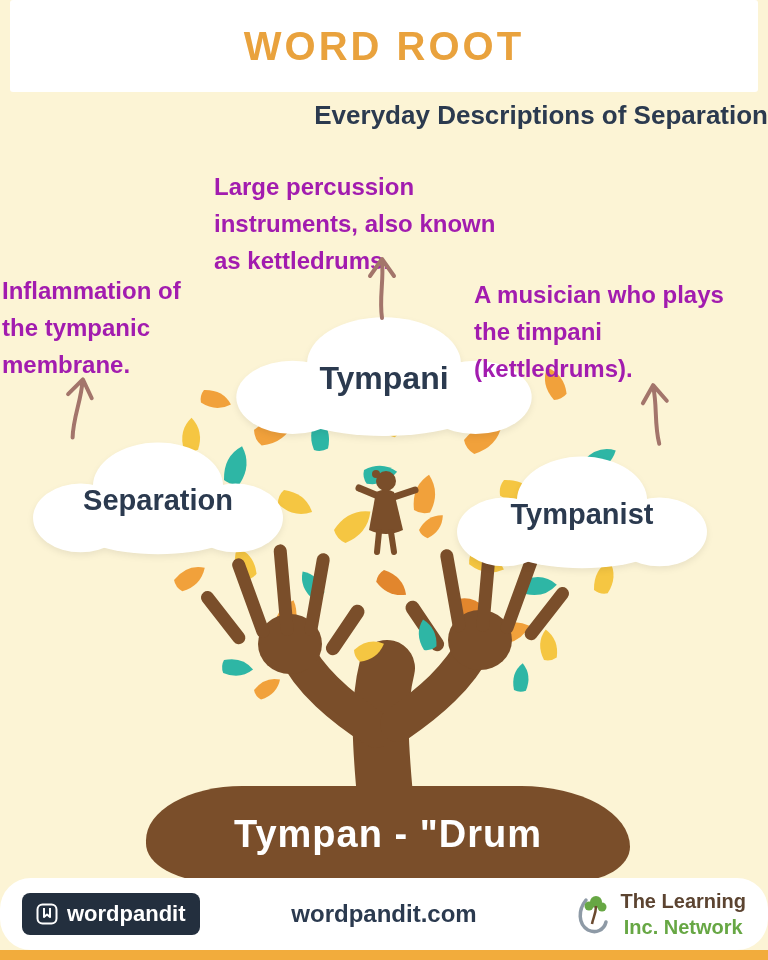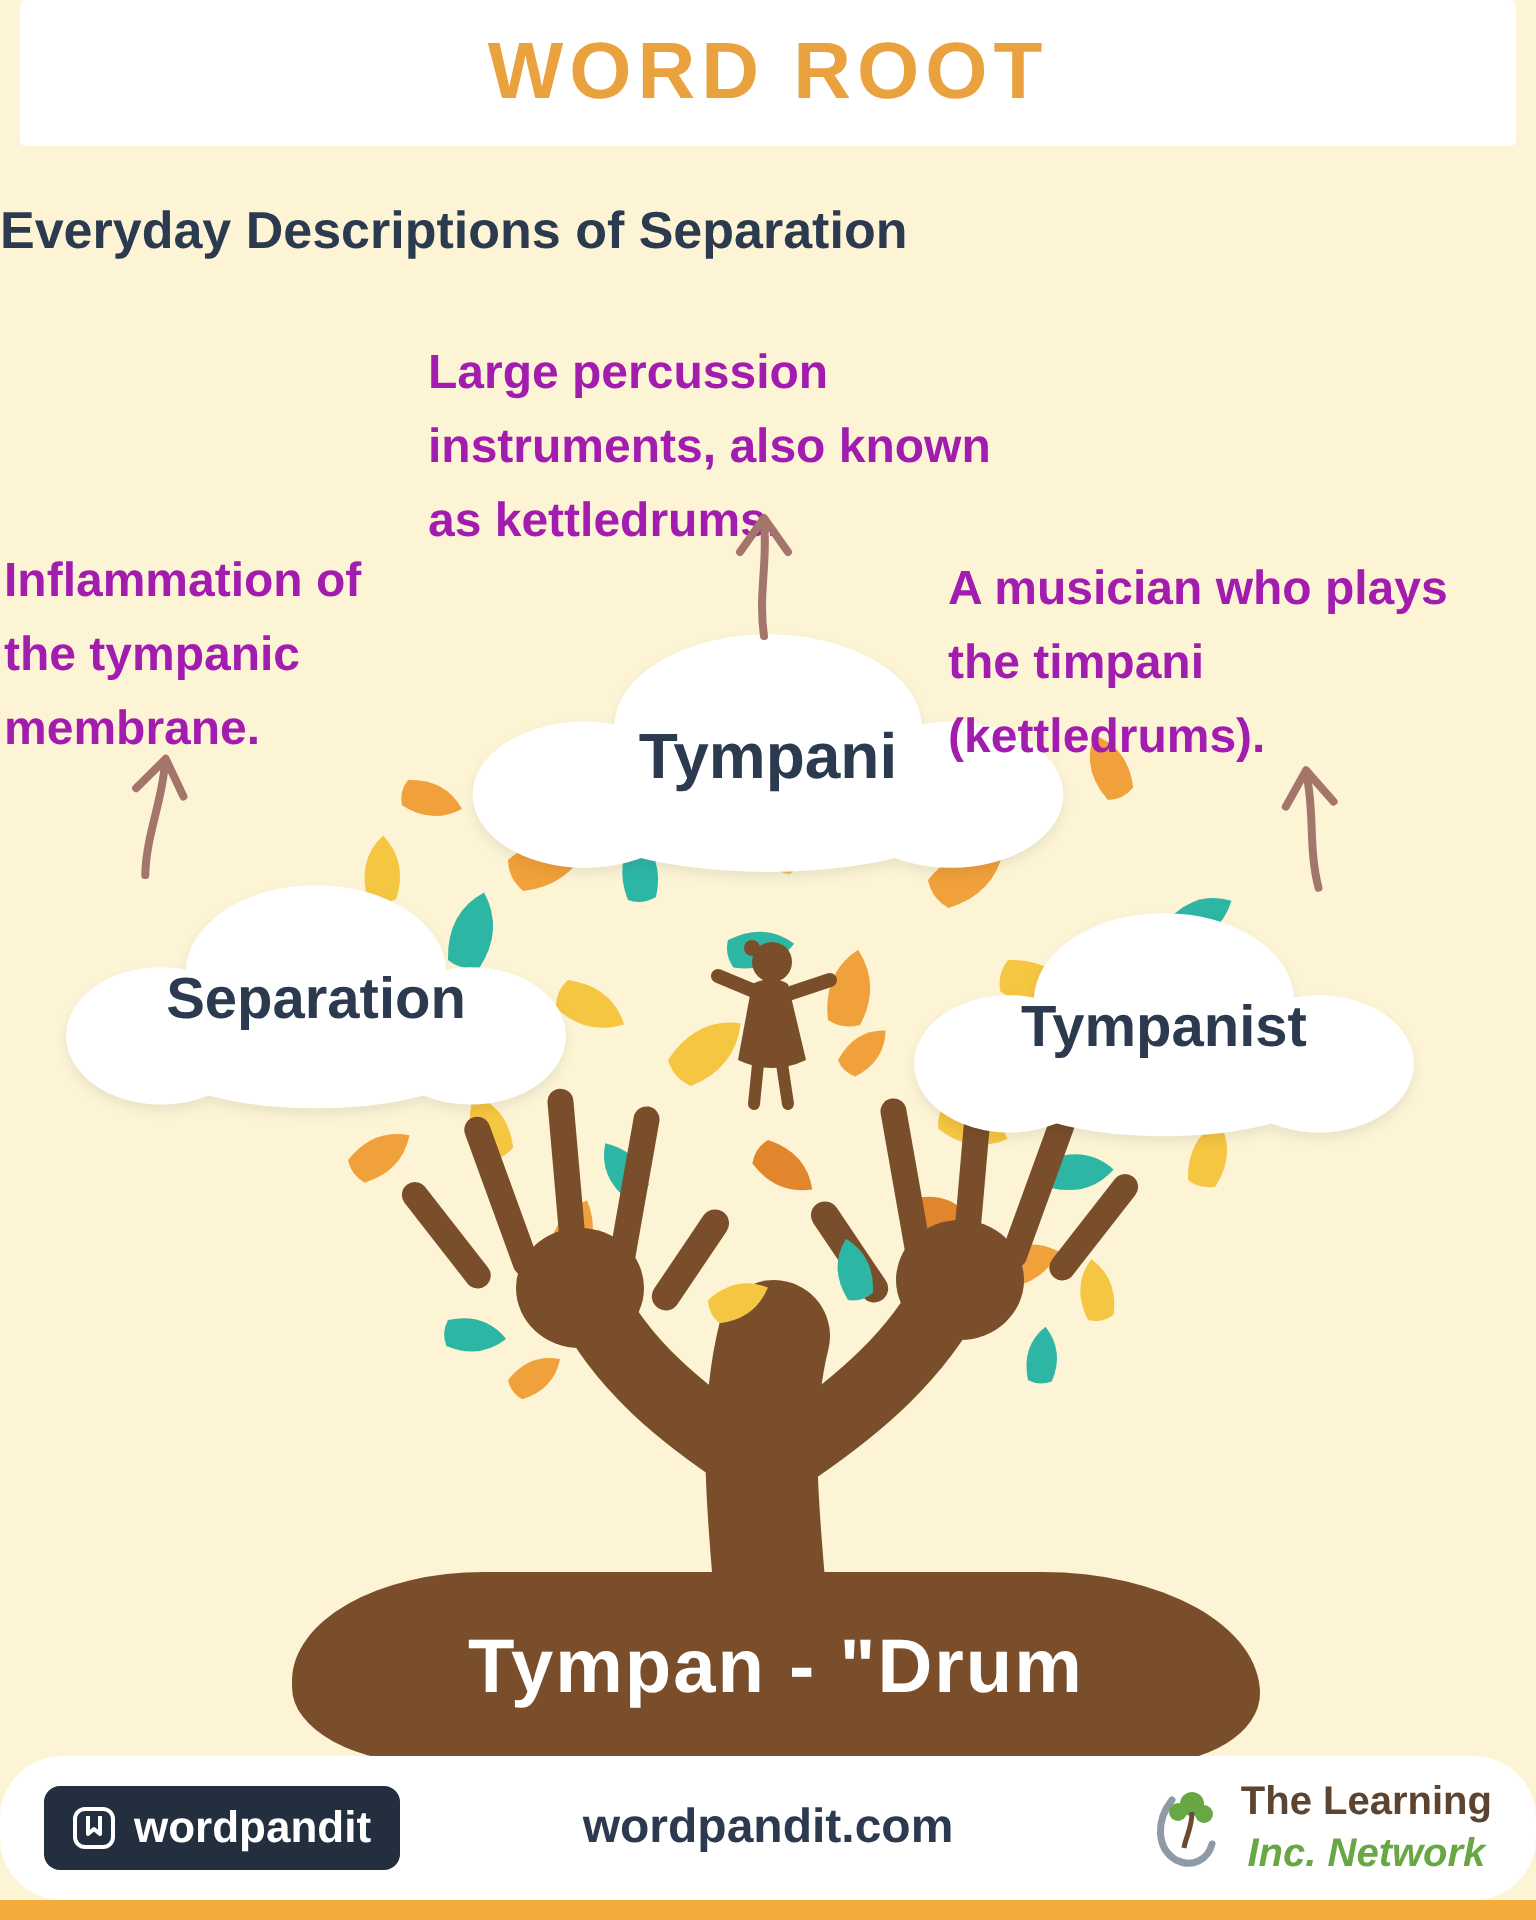--- a/index.html
+++ b/index.html
@@ -1,23 +1,23 @@
 <!DOCTYPE html>
 <html><head>
 <meta charset="utf-8">
 <style>
   html,body{margin:0;padding:0;background:#e9e2c8;}
   .page{position:relative;width:768px;height:960px;background:#FCF4D5;overflow:hidden;
         font-family:"Liberation Sans",sans-serif;}
   
-  .header{position:absolute;left:10px;right:10px;top:0;height:73px;background:#ffffff;
+  .header{position:absolute;left:10px;right:10px;top:0;height:92px;background:#ffffff;
           border-radius:3px;display:flex;align-items:center;justify-content:center;}
   .header h1{margin:0;font-size:40px;font-weight:bold;color:#E9A23D;letter-spacing:3px;}
   
-  .subtitle{position:absolute;top:100px;left:0;right:0;text-align:left;
+  .subtitle{position:absolute;top:100px;left:0;right:0;text-align:right;
             font-size:26px;font-weight:bold;color:#2B3A4F;}
   
   .def{position:absolute;font-size:24px;font-weight:bold;color:#a21caf;
        white-space:pre-line;line-height:1.55;z-index:4;}
   .def-top{left:214px;width:340px;top:168px;}
   .def-left{left:2px;width:214px;top:272px;}
   .def-right{left:474px;width:288px;top:276px;}
   
   .arrow{position:absolute;z-index:4;}
   .arrow-top{left:360px;top:252px;}
@@ -45,21 +45,21 @@
   .footer{position:absolute;left:0;right:0;top:878px;height:72px;background:#ffffff;
           display:flex;align-items:center;justify-content:space-between;
           padding:0 22px;box-sizing:border-box;z-index:5;border-radius:31px;}
   .badge{display:flex;align-items:center;gap:9px;background:#232F3E;color:#ffffff;
          border-radius:8px;padding:8px 14px;font-size:22px;font-weight:bold;z-index:1;}
   .site{position:absolute;left:0;right:0;text-align:center;font-size:24px;
         font-weight:bold;color:#2B3A4F;}
   .partner{display:flex;align-items:center;gap:8px;z-index:1;}
   .partner-text{font-size:20px;font-weight:bold;line-height:1.3;text-align:center;}
   .partner-line1{color:#5C4431;}
-  .partner-line2{color:#67A744;font-style:italic;}
+  .partner-line2{color:#67A744;}
   .strip{position:absolute;left:0;right:0;top:950px;height:10px;background:#F2AC3C;z-index:6;}
 </style>
 </head>
 <body>
 
 <div class="page">
 
   <div class="header">
     <h1>WORD ROOT</h1>
   </div>

